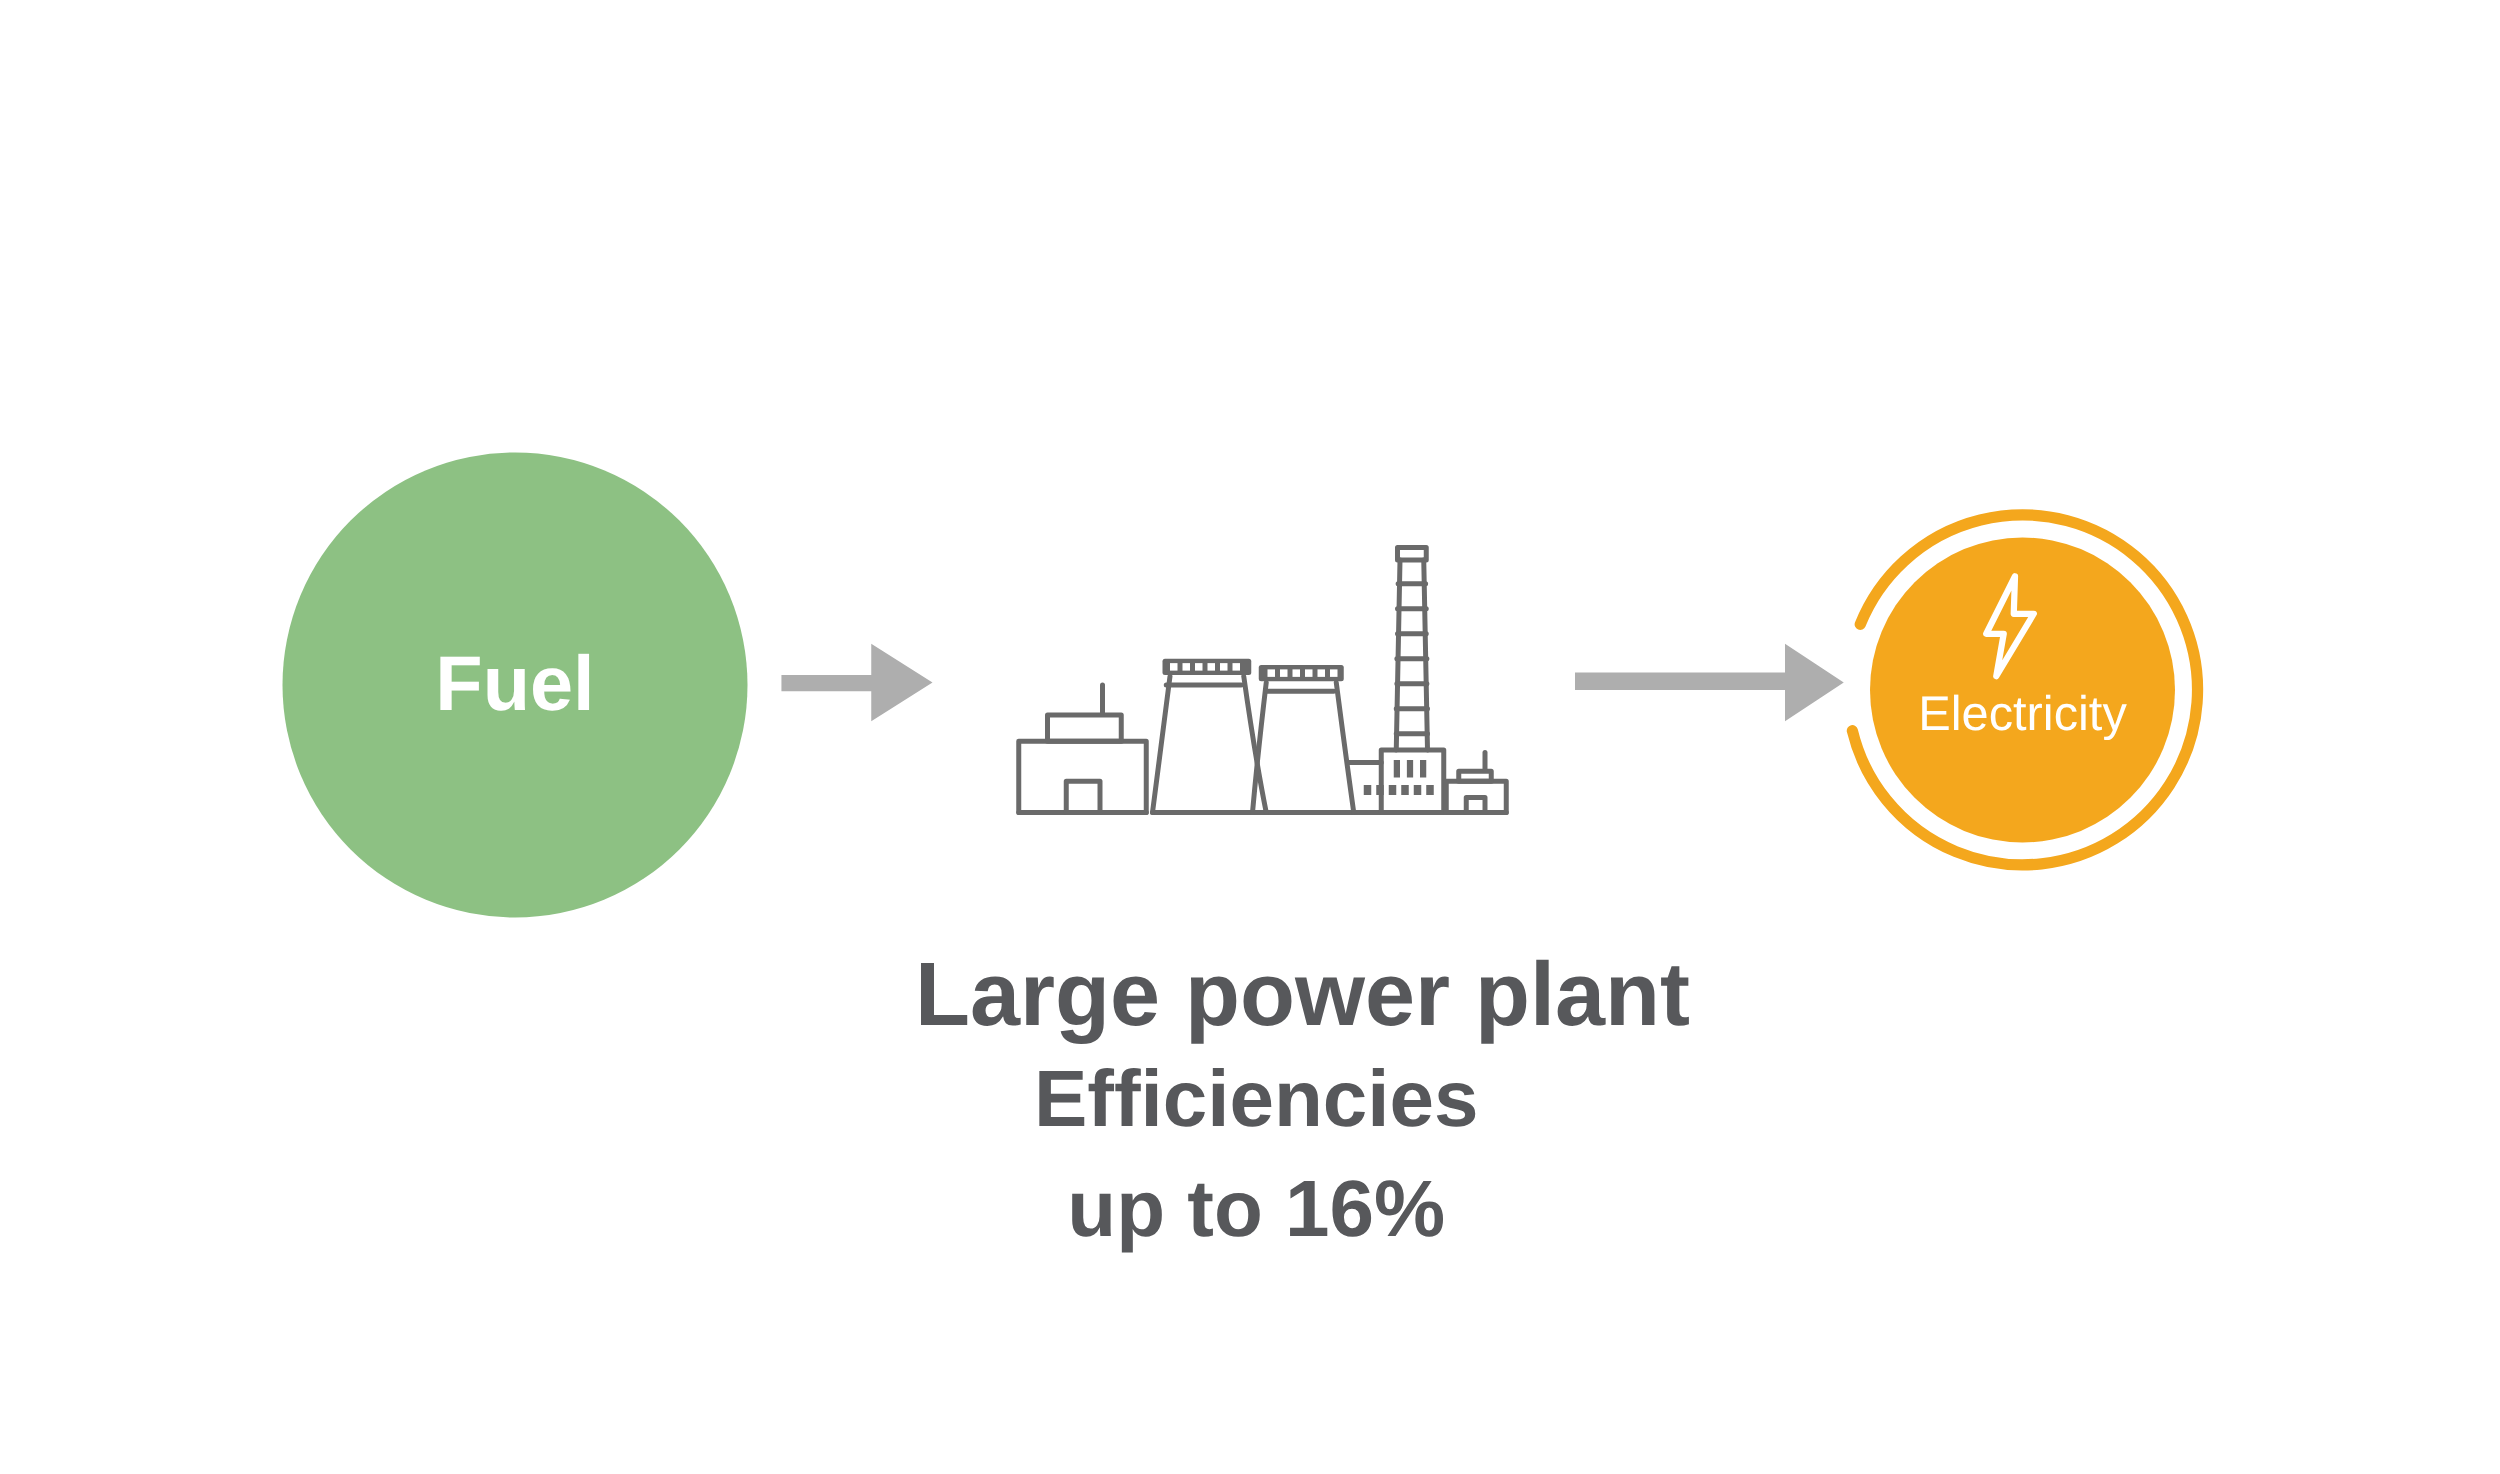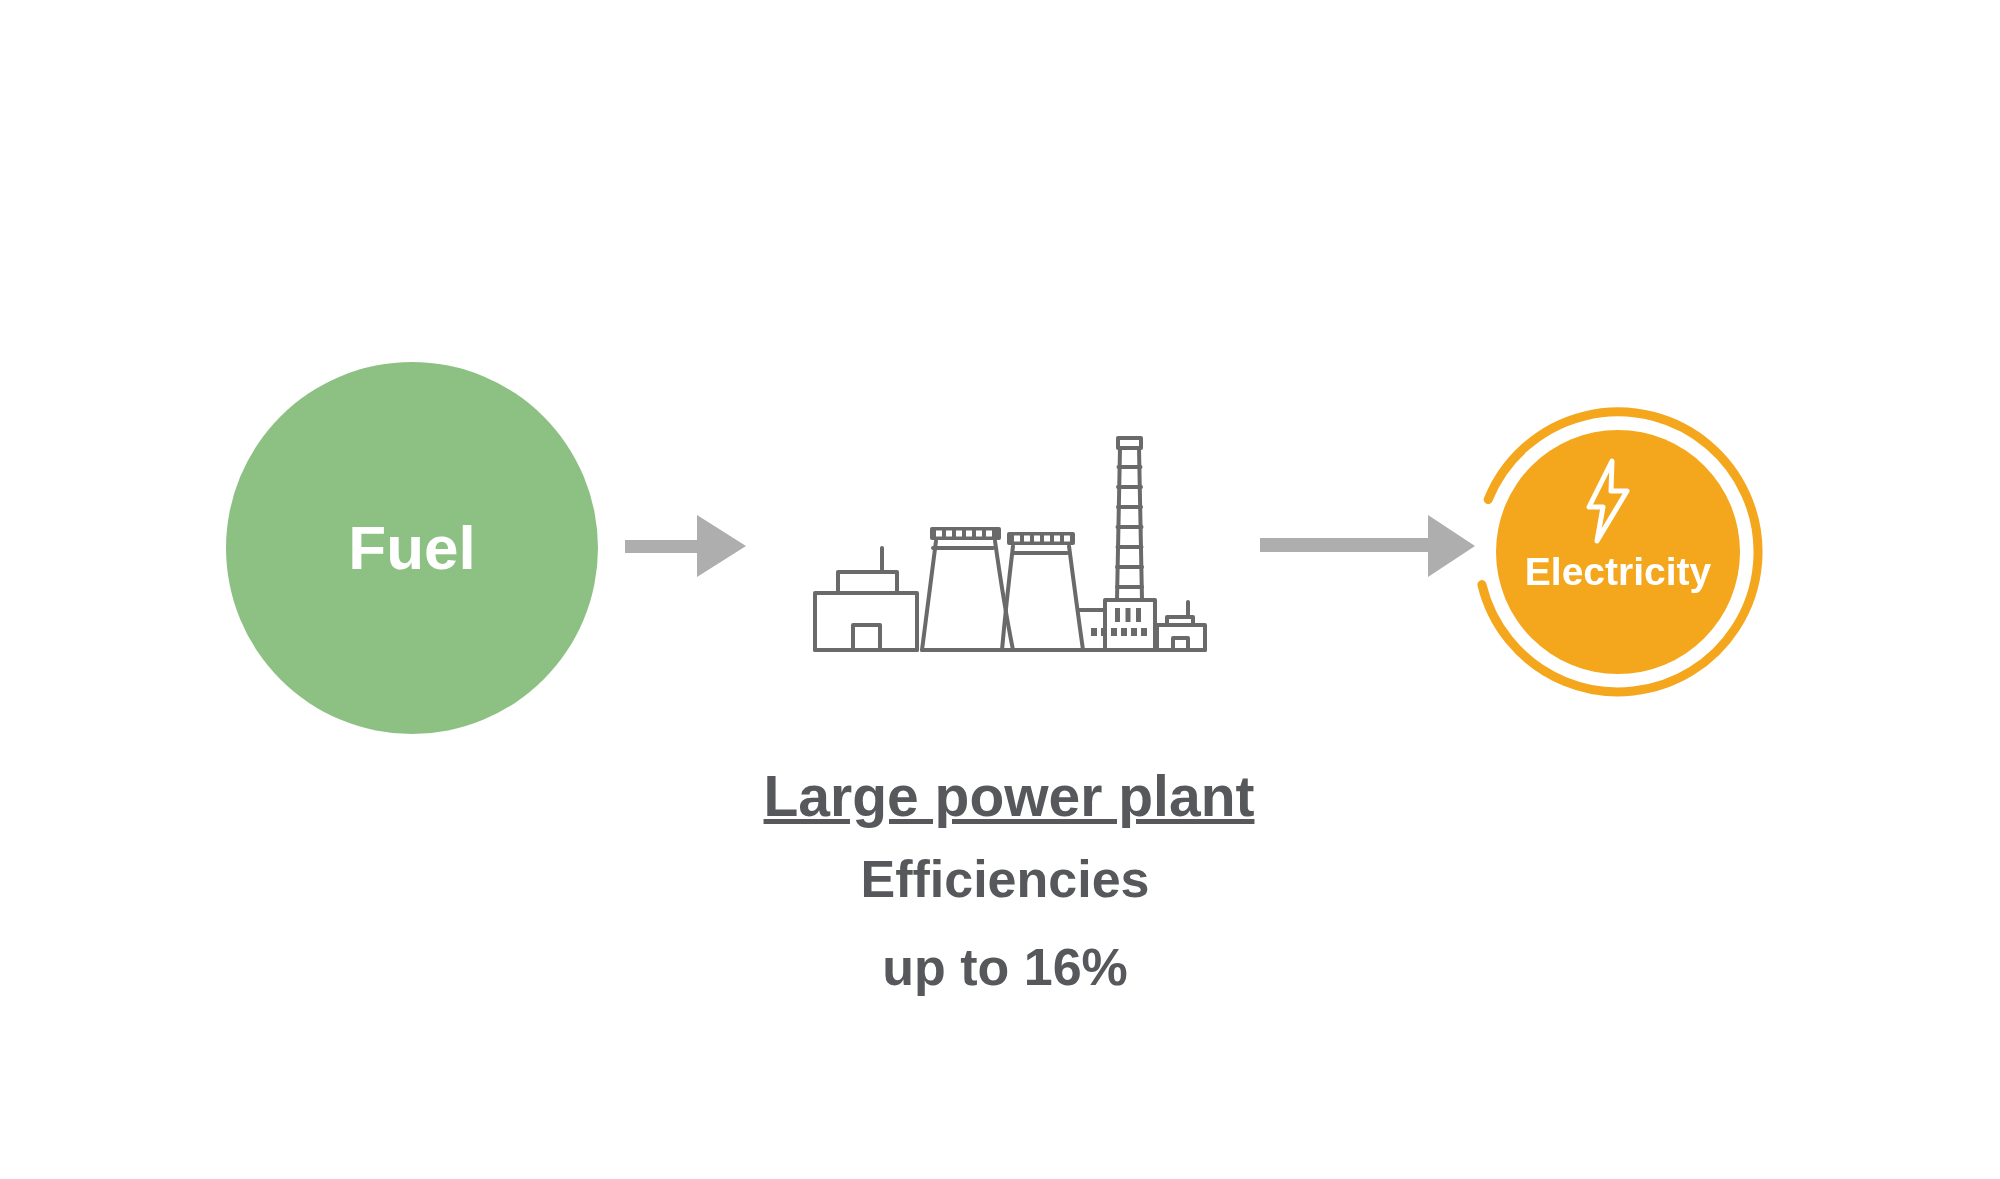--- a/index.html
+++ b/index.html
@@ -27,37 +27,37 @@
   .arrow-right{left:1260px;top:513px;width:217px;height:66px;}
 
   
   .plant-svg{position:absolute;left:795px;top:420px;width:420px;height:235px;}
   .st{fill:none;stroke:var(--icon-gray);stroke-width:4;stroke-linecap:round;stroke-linejoin:round;}
   .stf{fill:var(--icon-gray);stroke:none;}
   .hole{fill:#ffffff;stroke:none;}
 
   
   .plant-title{
-    position:absolute;left:659px;top:752px;width:700px;text-align:center;
-    color:var(--text-gray);font-size:57px;font-weight:700;line-height:88px;text-decoration:underline;
+    position:absolute;left:692px;top:752px;width:700px;text-align:center;
+    color:var(--text-gray);font-size:72px;font-weight:700;line-height:88px;
   }
   .efficiency-note{
     position:absolute;left:705px;top:835px;width:600px;text-align:center;
-    color:var(--text-gray);font-size:52px;font-weight:700;line-height:88px;
+    color:var(--text-gray);font-size:64px;font-weight:700;line-height:88px;
   }
 
   
   .electricity-badge{position:absolute;left:1468px;top:402px;width:300px;height:300px;}
   .badge-svg{position:absolute;left:0;top:0;width:300px;height:300px;}
   .inner-disc{fill:var(--yellow);}
   .ring{fill:none;stroke:var(--yellow);stroke-width:9;stroke-linecap:round;}
   .bolt{fill:none;stroke:#ffffff;stroke-width:5;stroke-linejoin:round;stroke-linecap:round;}
   .electricity-label{
     position:absolute;left:0;top:148px;width:300px;text-align:center;
-    color:var(--white);font-size:39px;font-weight:700;line-height:44px;
+    color:var(--white);font-size:39px;font-weight:400;line-height:44px;
   }
 </style>
 </head>
 <body>
 
 <div class="canvas">
 
   <div class="fuel-circle">
     <span class="fuel-label">Fuel</span>
   </div>

